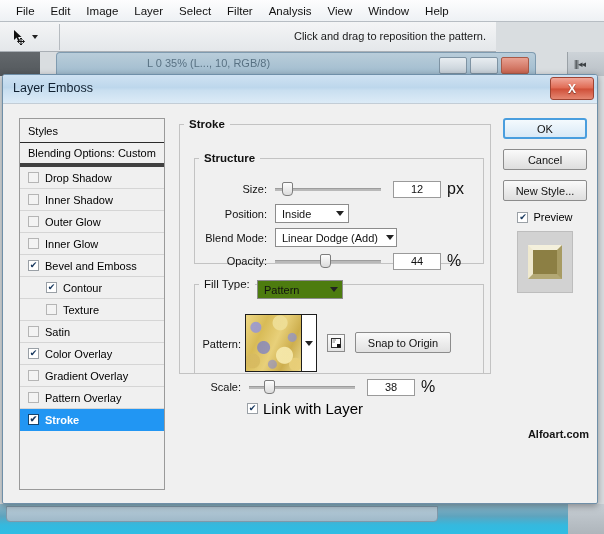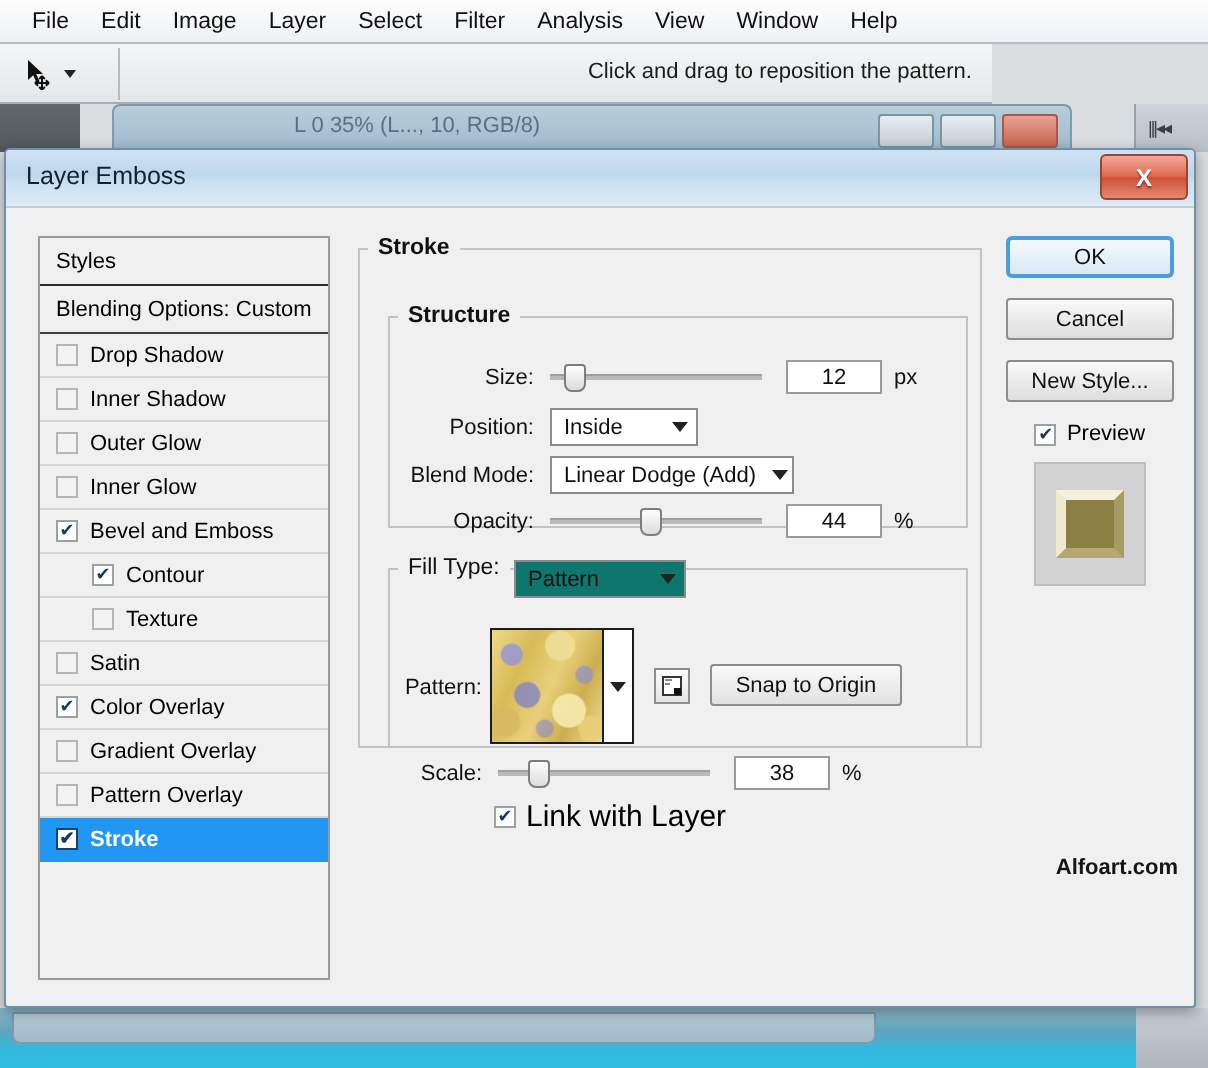--- a/index.html
+++ b/index.html
@@ -104,21 +104,21 @@
   
   #styles-panel{
     position:absolute;left:16px;top:14px;width:146px;height:372px;
     background:#f0f0f0;border:1px solid #9a9a9a;box-sizing:border-box;
   }
   #styles-header{
     height:24px;border-bottom:1px solid #2a2a2a;display:flex;align-items:center;
     padding-left:8px;box-sizing:border-box;font-size:11px;background:#f0f0f0;
   }
   #blending-row{
-    height:24px;border-bottom:1px solid #404040;display:flex;align-items:center;
+    height:24px;border-bottom:4px solid #404040;display:flex;align-items:center;
     padding-left:8px;box-sizing:border-box;font-size:11px;background:#f0f0f0;
   }
   .style-row{
     height:22px;display:flex;align-items:center;padding-left:8px;box-sizing:border-box;
     border-bottom:1px solid #d5d5d5;font-size:11px;cursor:default;
   }
   .style-row.sub{padding-left:26px;}
   .style-row.selected{background:#2196f3;color:#fff;font-weight:bold;border-bottom-color:#2196f3;}
   .style-row .lbl{margin-left:6px;}
 
@@ -157,21 +157,21 @@
     position:absolute;width:11px;height:14px;
     background:linear-gradient(#fdfdfd,#dcdcdc);
     border:1px solid #7d7d7d;border-radius:2px 2px 4px 4px;
     box-sizing:border-box;
   }
   .numbox{
     width:48px;height:17px;border:1px solid #9a9a9a;background:#fff;
     display:flex;align-items:center;justify-content:center;
     font-size:11px;box-sizing:border-box;color:#111;
   }
-  .unit{font-size:11px;color:#111;margin-left:6px;text-align:center;}
+  .unit{font-size:16px;color:#111;margin-left:6px;text-align:center;}
 
   
   .combo{
     height:19px;border:1px solid #8c8c8c;background:#fff;
     display:flex;align-items:center;justify-content:space-between;
     padding:0 4px 0 6px;box-sizing:border-box;font-size:11px;color:#111;cursor:pointer;
   }
   .combo .cv{white-space:nowrap;}
   .combo .arr{width:0;height:0;border-left:4px solid transparent;border-right:4px solid transparent;border-top:5px solid #222;margin-left:8px;}
 
@@ -404,21 +404,21 @@
             <span class="numbox" style="margin-left:12px;">44</span>
             <span class="unit">%</span>
           </div>
         </fieldset>
 
         <fieldset class="grp" id="grp-fill">
           <legend class="grp-title" style="font-weight:normal;">
             <span>Fill Type:</span>
           </legend>
 
-          <span class="combo" style="position:absolute;left:62px;top:-10px;width:86px;background:#0f766e;">
+          <span class="combo" style="position:absolute;left:62px;top:-10px;width:86px;background:#4d7c0f;">
             <span class="cv">Pattern</span>
             <span class="arr"></span>
           </span>
 
           <span class="rlabel" style="position:absolute;left:0;top:48px;width:46px;">Pattern:</span>
 
           <div id="pattern-box">
             <div id="pattern-swatch"></div>
             <div id="pattern-dropdown">
               <span class="arr"></span>

